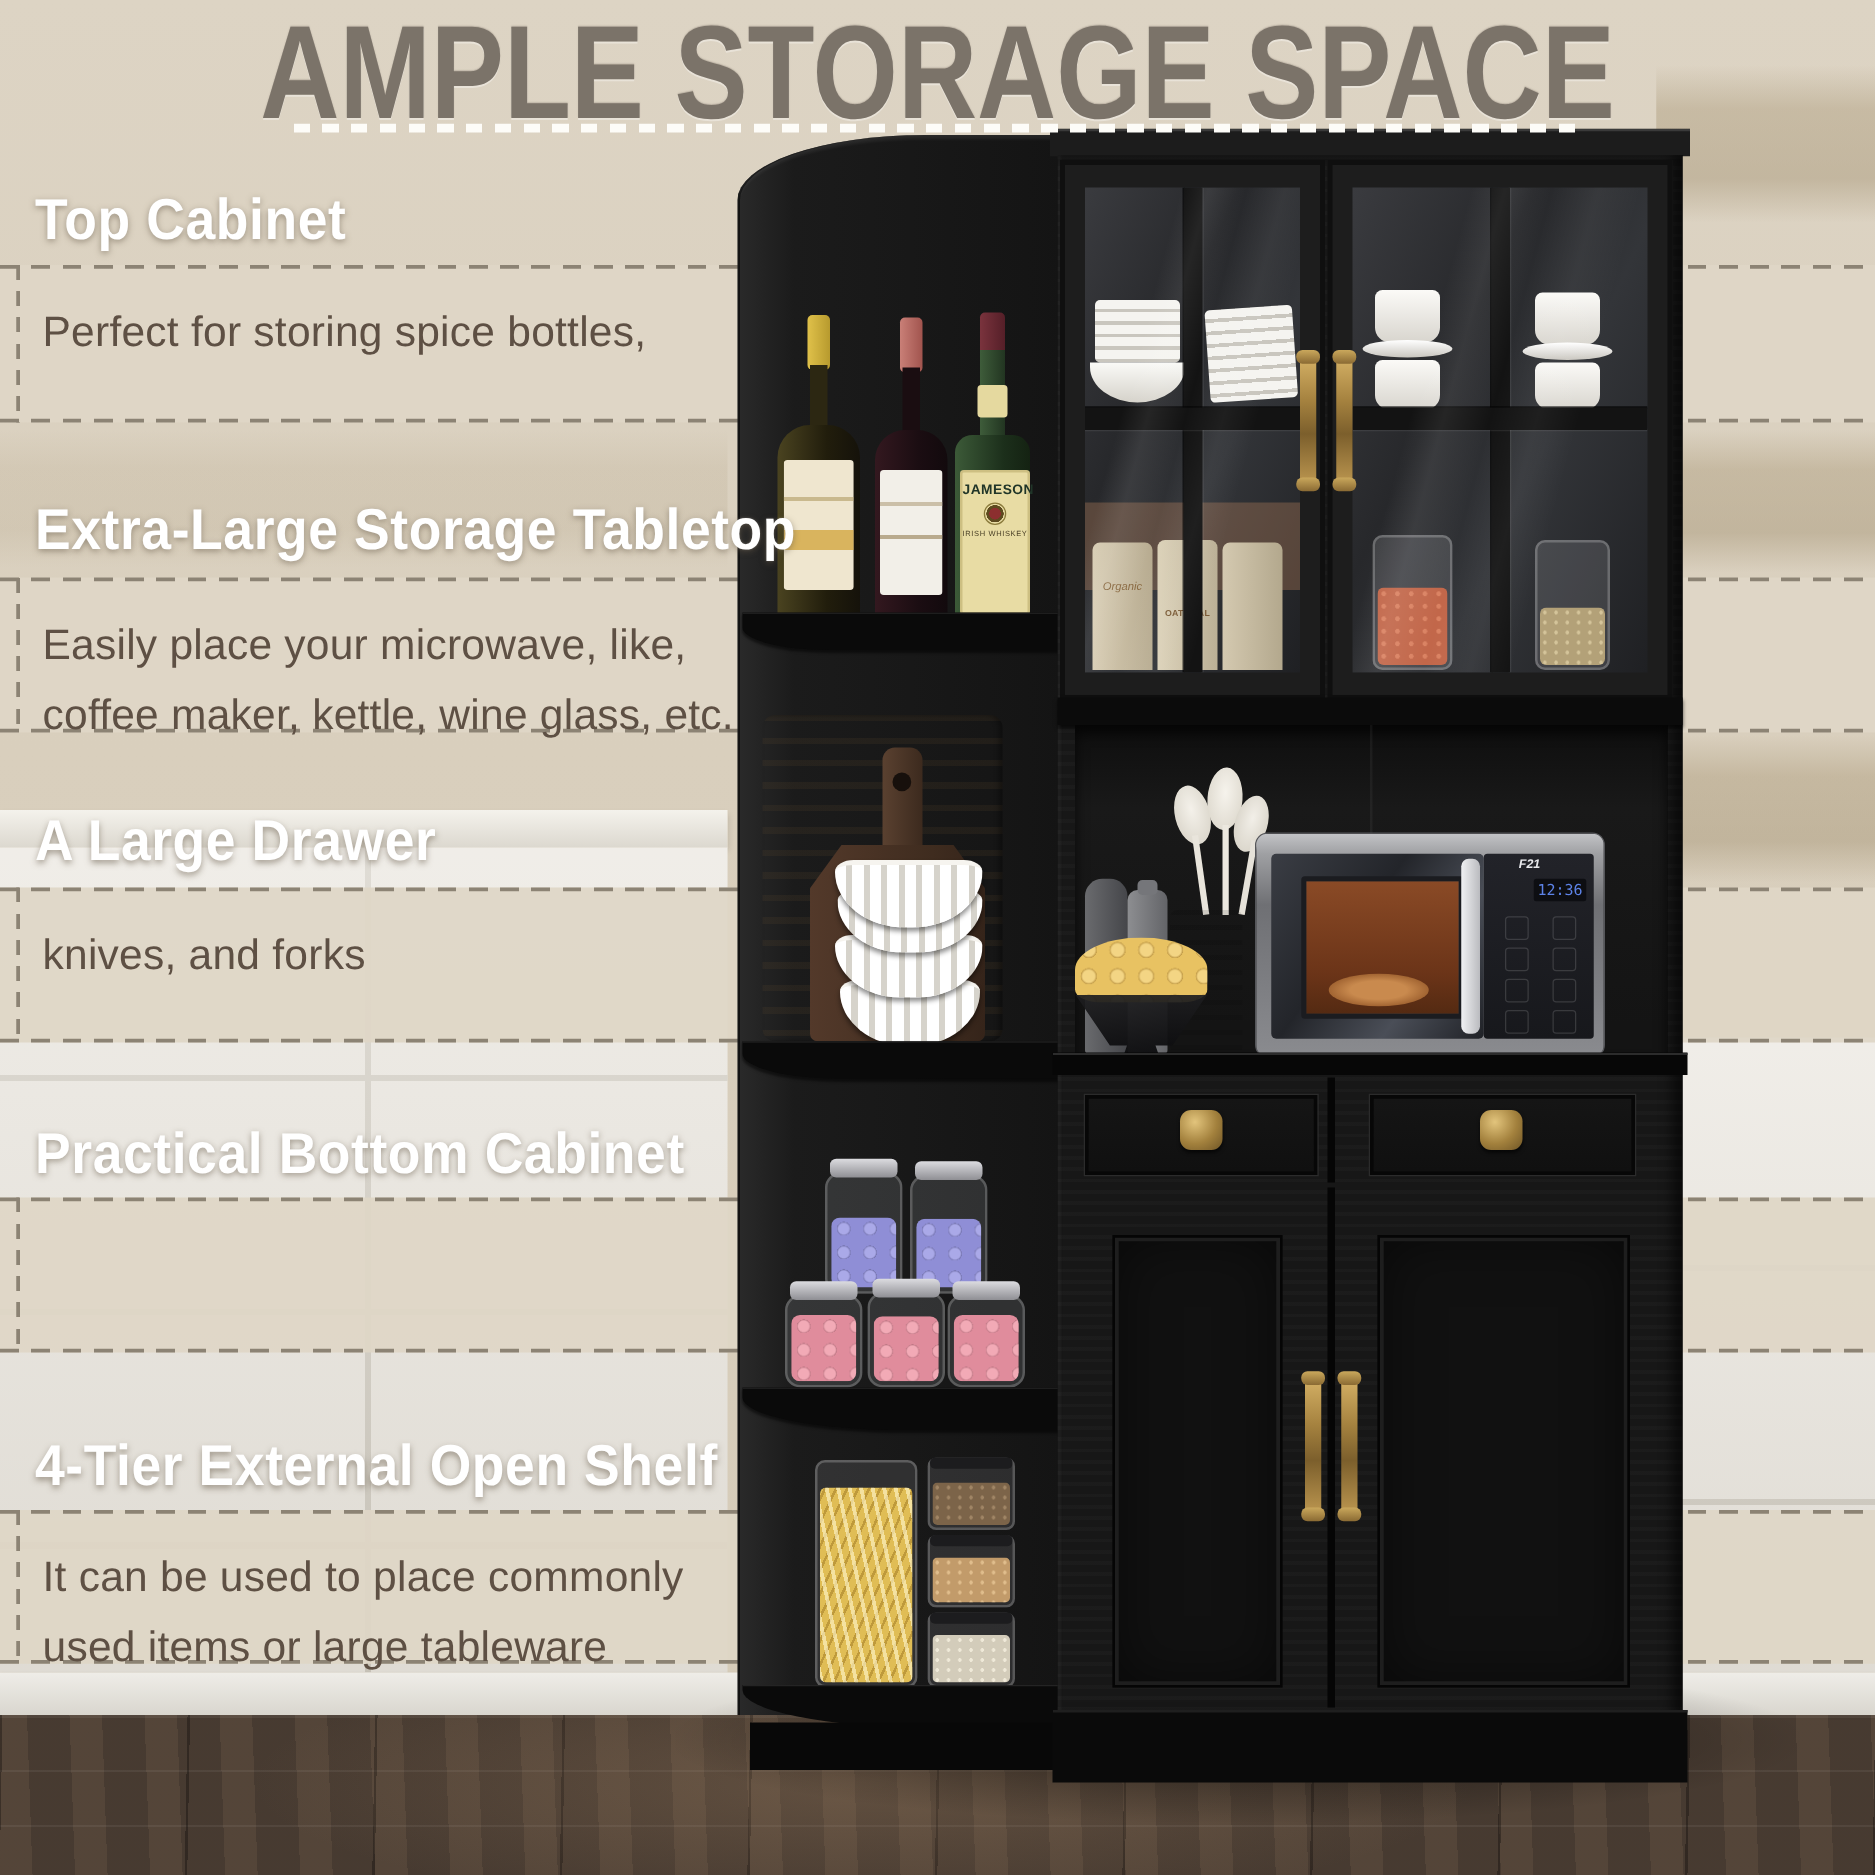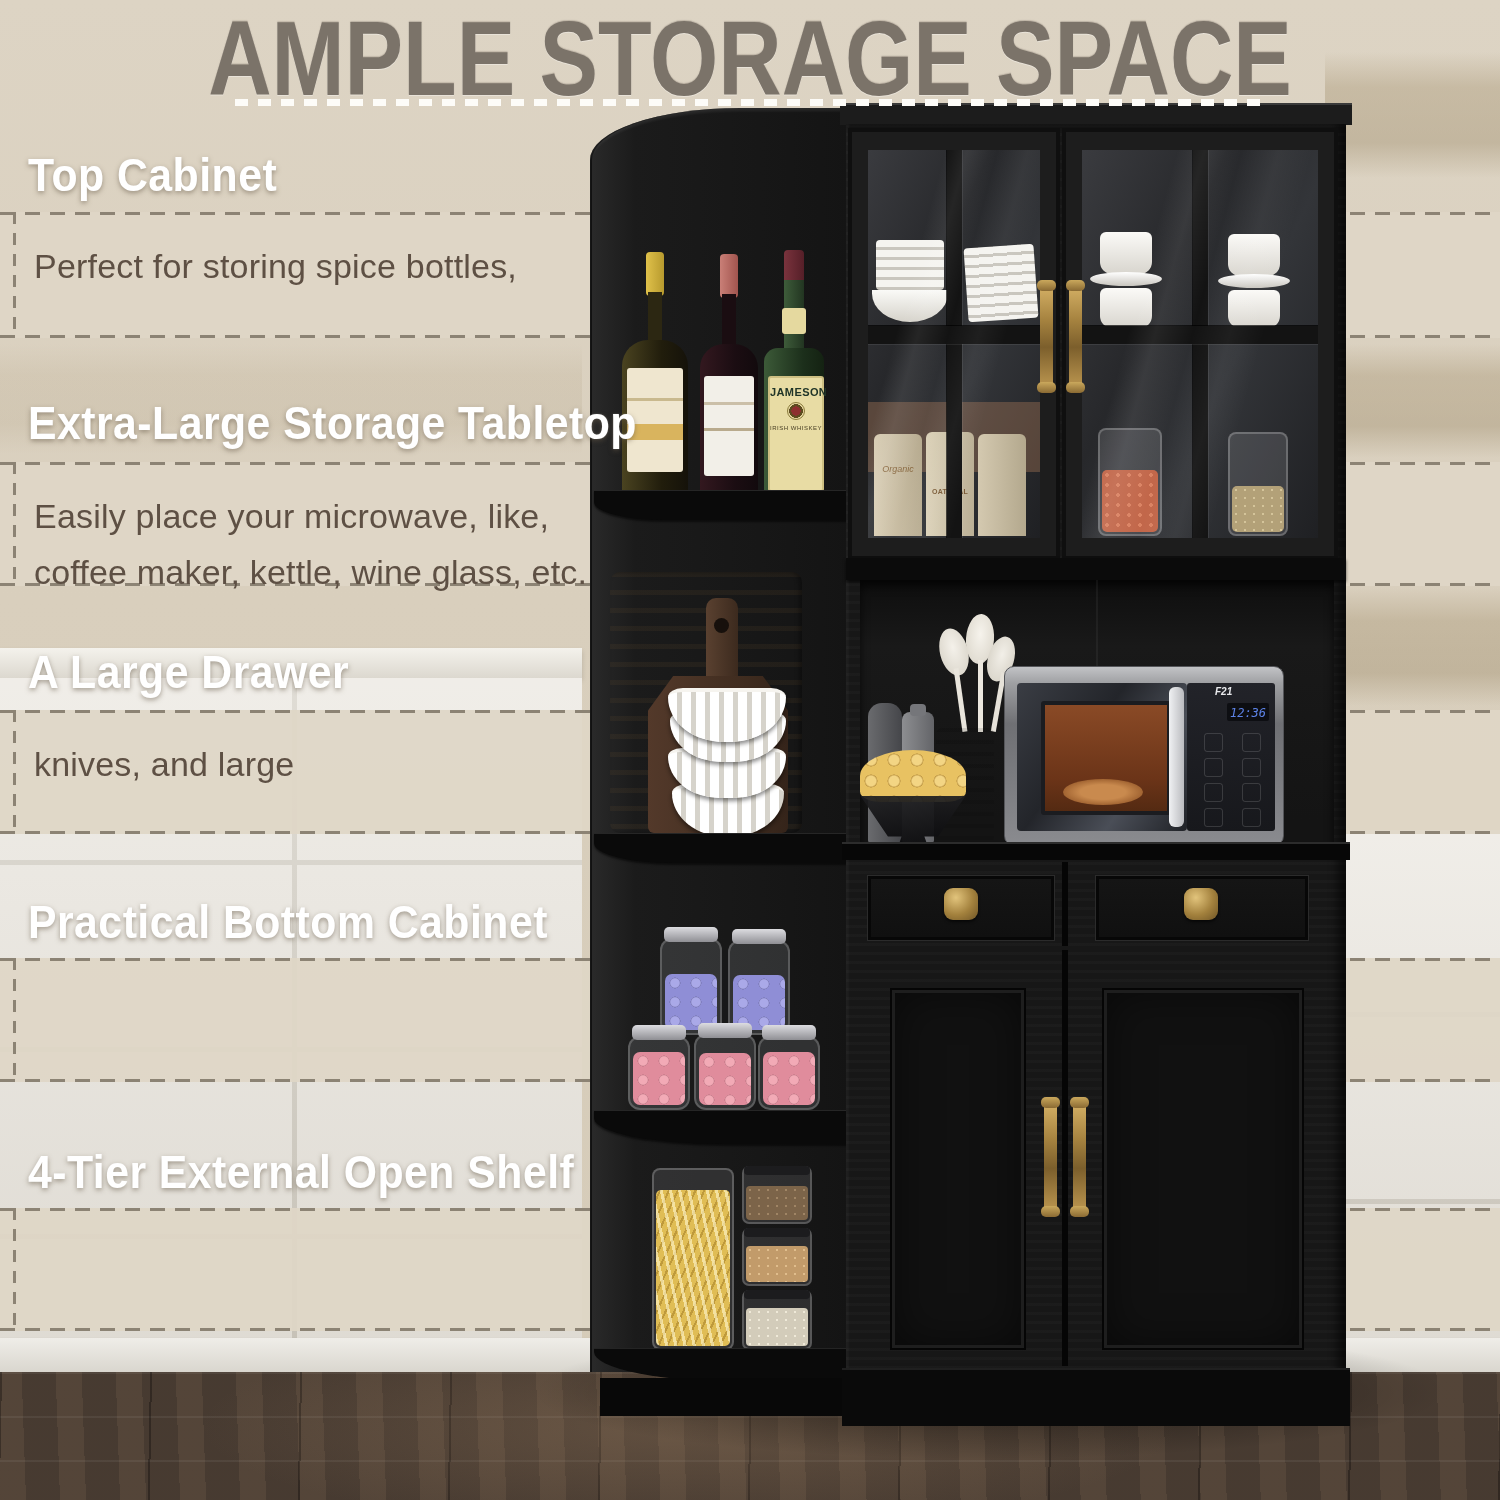--- a/index.html
+++ b/index.html
@@ -78,34 +78,38 @@
     <div class="strip-text">
       <div>Easily place your microwave, like,</div>
       <div>coffee maker, kettle, wine glass, etc.</div>
     </div>
   </div>
   <div class="abs strip" style="top:710px;height:124px;">
     <div class="dash-h" style="position:absolute;left:0;right:0;top:0;"></div>
     <div class="dash-h" style="position:absolute;left:0;right:0;bottom:0;"></div>
     <div class="dash-v" style="position:absolute;left:13px;top:0;bottom:0;"></div>
     <div class="strip-text">
-      <div>knives, and large</div>
+      <div>knives, and forks</div>
     </div>
   </div>
   <div class="abs strip" style="top:958px;height:124px;">
     <div class="dash-h" style="position:absolute;left:0;right:0;top:0;"></div>
     <div class="dash-h" style="position:absolute;left:0;right:0;bottom:0;"></div>
     <div class="dash-v" style="position:absolute;left:13px;top:0;bottom:0;"></div>
     <div class="strip-text">
     </div>
   </div>
   <div class="abs strip" style="top:1208px;height:123px;">
     <div class="dash-h" style="position:absolute;left:0;right:0;top:0;"></div>
     <div class="dash-h" style="position:absolute;left:0;right:0;bottom:0;"></div>
     <div class="dash-v" style="position:absolute;left:13px;top:0;bottom:0;"></div>
+    <div class="strip-text">
+      <div>It can be used to place commonly</div>
+      <div>used items or large tableware</div>
+    </div>
   </div>
 
   <div class="abs" style="left:0;right:0;top:-2px;text-align:center;font-size:102px;font-weight:700;color:#7b7369;white-space:nowrap;
               transform:scale(.86,1.04);transform-origin:center top;z-index:5;
               text-shadow:0 1px 0 rgba(255,255,255,.35),0 -1px 1px rgba(90,80,70,.25);">AMPLE STORAGE SPACE</div>
   <div class="abs" style="left:235px;width:1032px;top:99px;height:7px;z-index:5;
               background:repeating-linear-gradient(90deg,#fdfcf8 0 13px,transparent 13px 23px);"></div>
 
   <div class="abs heading" style="left:28px;top:148px;">Top Cabinet</div>
   <div class="abs heading" style="left:28px;top:396px;">Extra-Large Storage Tabletop</div>
@@ -291,21 +295,21 @@
       <div class="abs" style="left:12px;top:16px;width:170px;height:148px;border-radius:4px;
            background:linear-gradient(125deg,#3a3d44 0%,#23252a 40%,#4a4e57 70%,#202227 100%);"></div>
       <div class="abs" style="left:36px;top:34px;width:122px;height:106px;border:4px solid #1b1c20;border-radius:3px;
            background:linear-gradient(180deg,#8a4a26,#6b3418 70%,#542a12);">
         <div class="abs" style="left:18px;bottom:6px;width:80px;height:26px;border-radius:50%;background:radial-gradient(ellipse,#c98a4e 40%,#9c5f2e 75%);"></div>
       </div>
       <div class="abs" style="left:164px;top:20px;width:15px;height:140px;border-radius:6px;background:linear-gradient(90deg,#f0f1f3,#babbbf);"></div>
       <div class="abs" style="left:182px;top:16px;width:88px;height:148px;border-radius:3px;background:linear-gradient(180deg,#222329,#17181c);">
         <div style="position:absolute;left:28px;top:3px;font-size:10px;font-weight:700;font-style:italic;color:#e8e9ec;">F21</div>
         <div class="abs" style="left:40px;top:20px;width:42px;height:18px;background:#0d0e12;border-radius:2px;text-align:center;">
-          <span style="font-family:'DejaVu Sans Mono',monospace;font-size:12px;color:#5d83e8;line-height:18px;font-style:italic;">12:36</span>
+          <span style="font-family:'DejaVu Sans Mono',monospace;font-size:12px;color:#5d83e8;line-height:18px;">12:36</span>
         </div>
         <div class="abs" style="left:10px;top:50px;width:70px;height:90px;display:grid;grid-template-columns:1fr 1fr;gap:6px;justify-items:center;align-items:center;">
           <div class="btn-sq"></div>
             <div class="btn-sq"></div>
           <div class="btn-sq"></div>
             <div class="btn-sq"></div>
           <div class="btn-sq"></div>
             <div class="btn-sq"></div>
           <div class="btn-sq"></div>
             <div class="btn-sq"></div>

